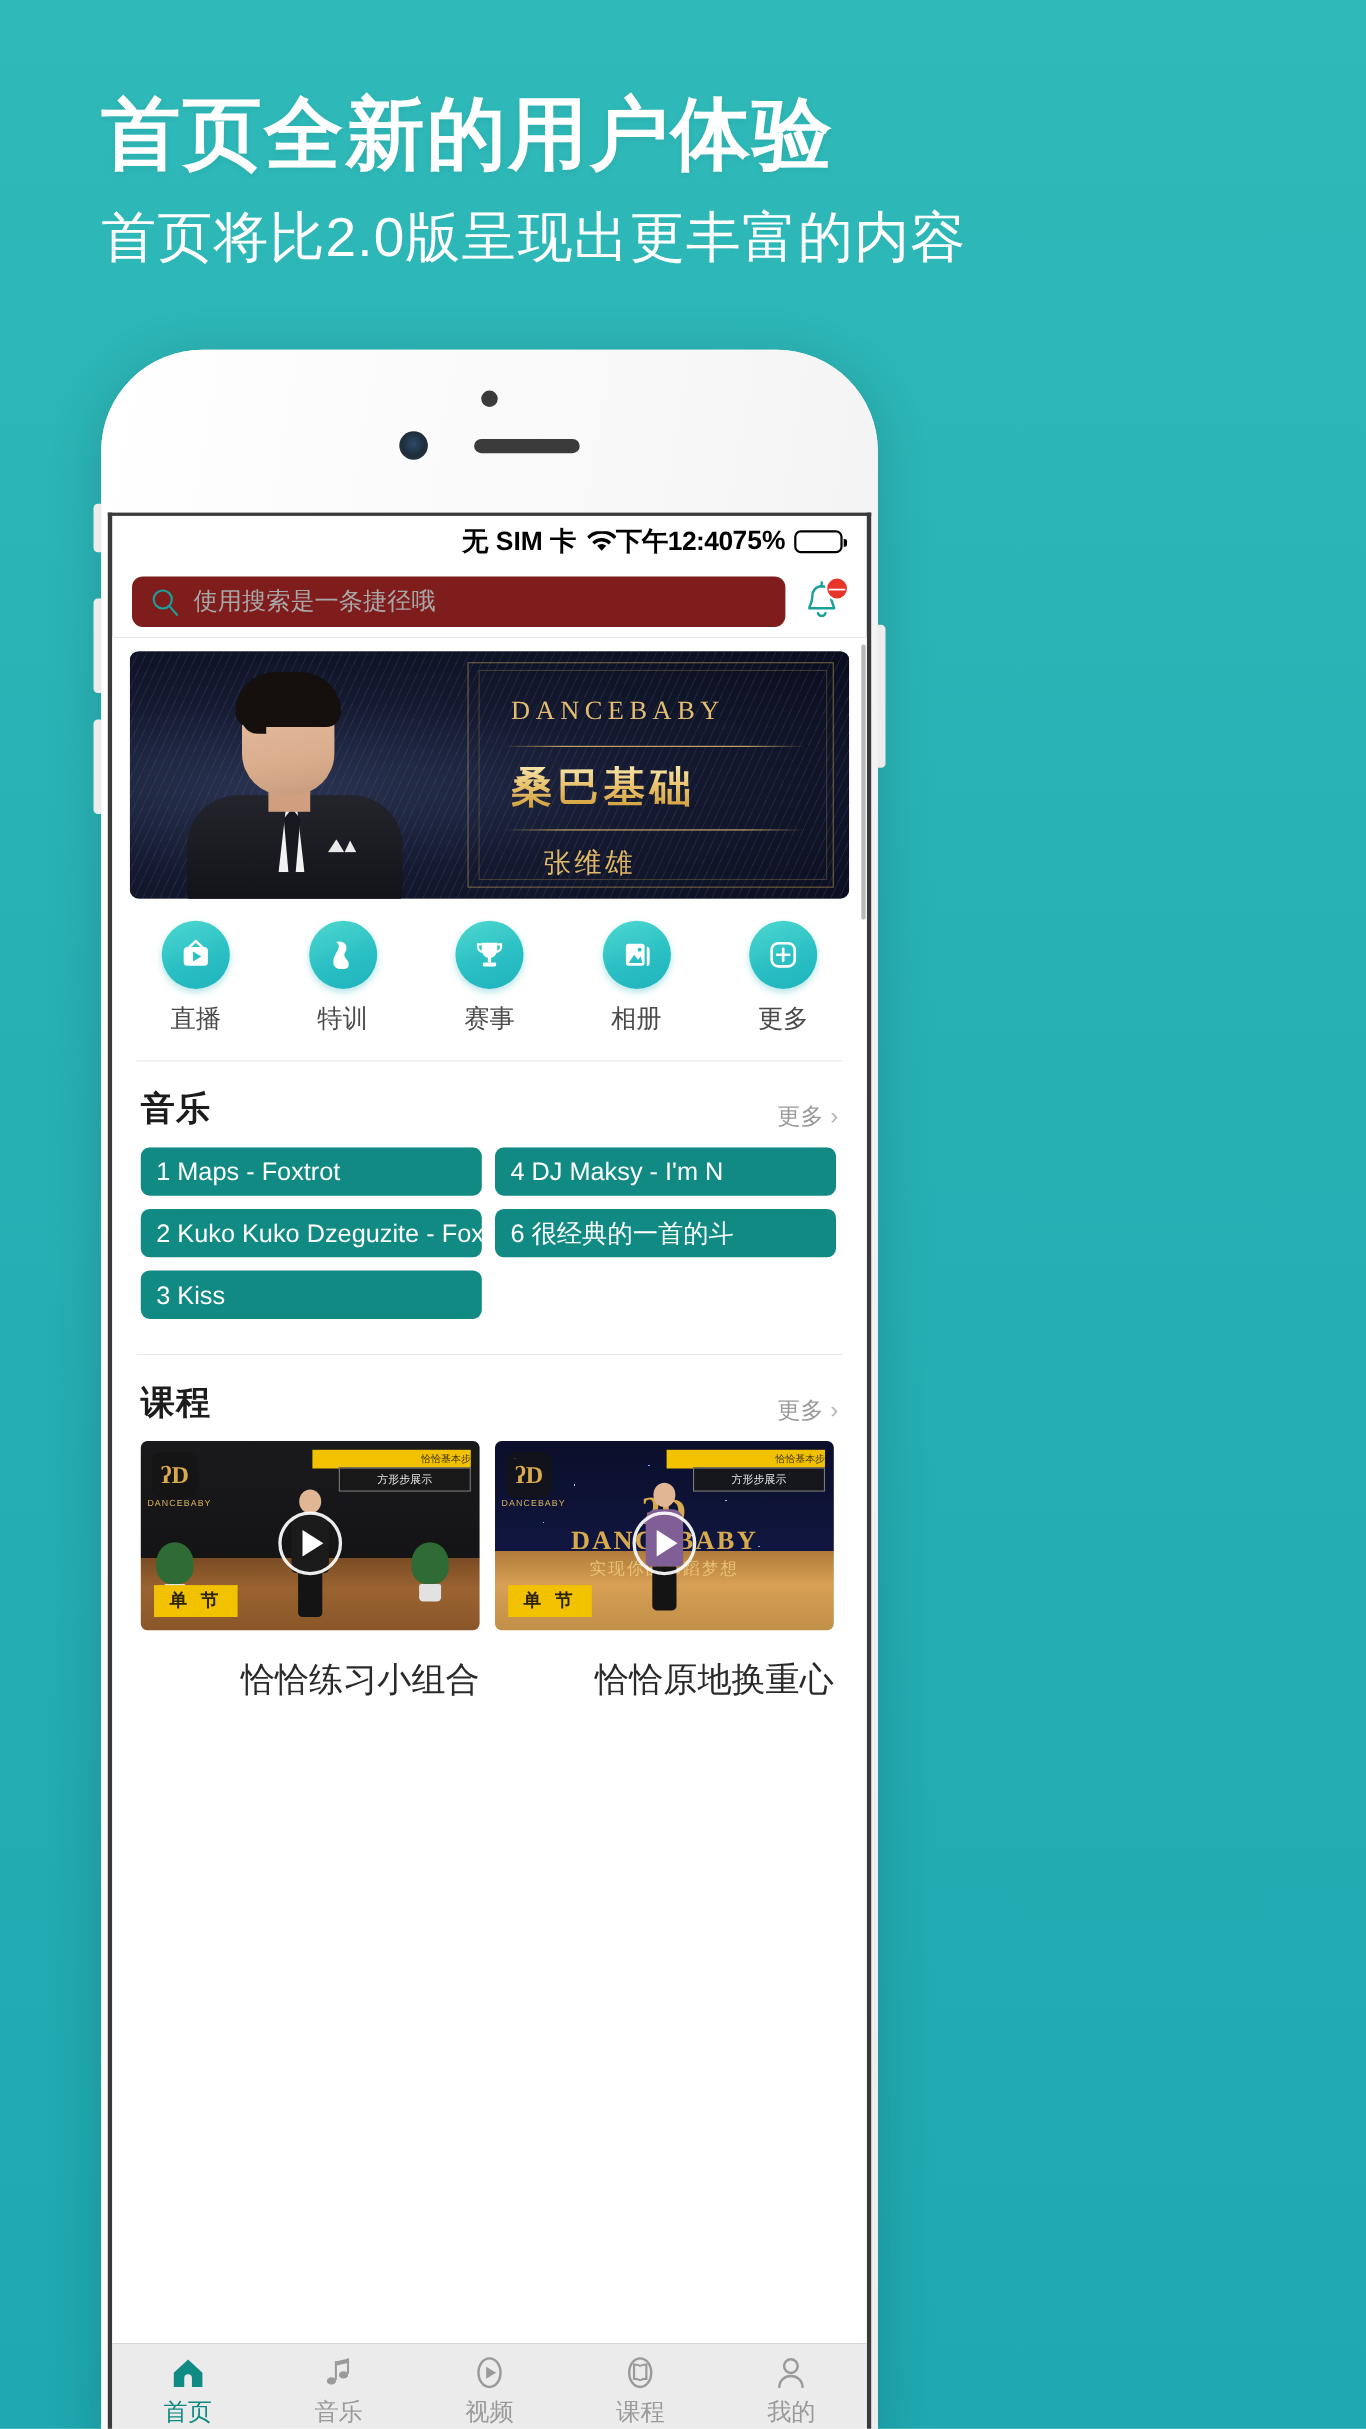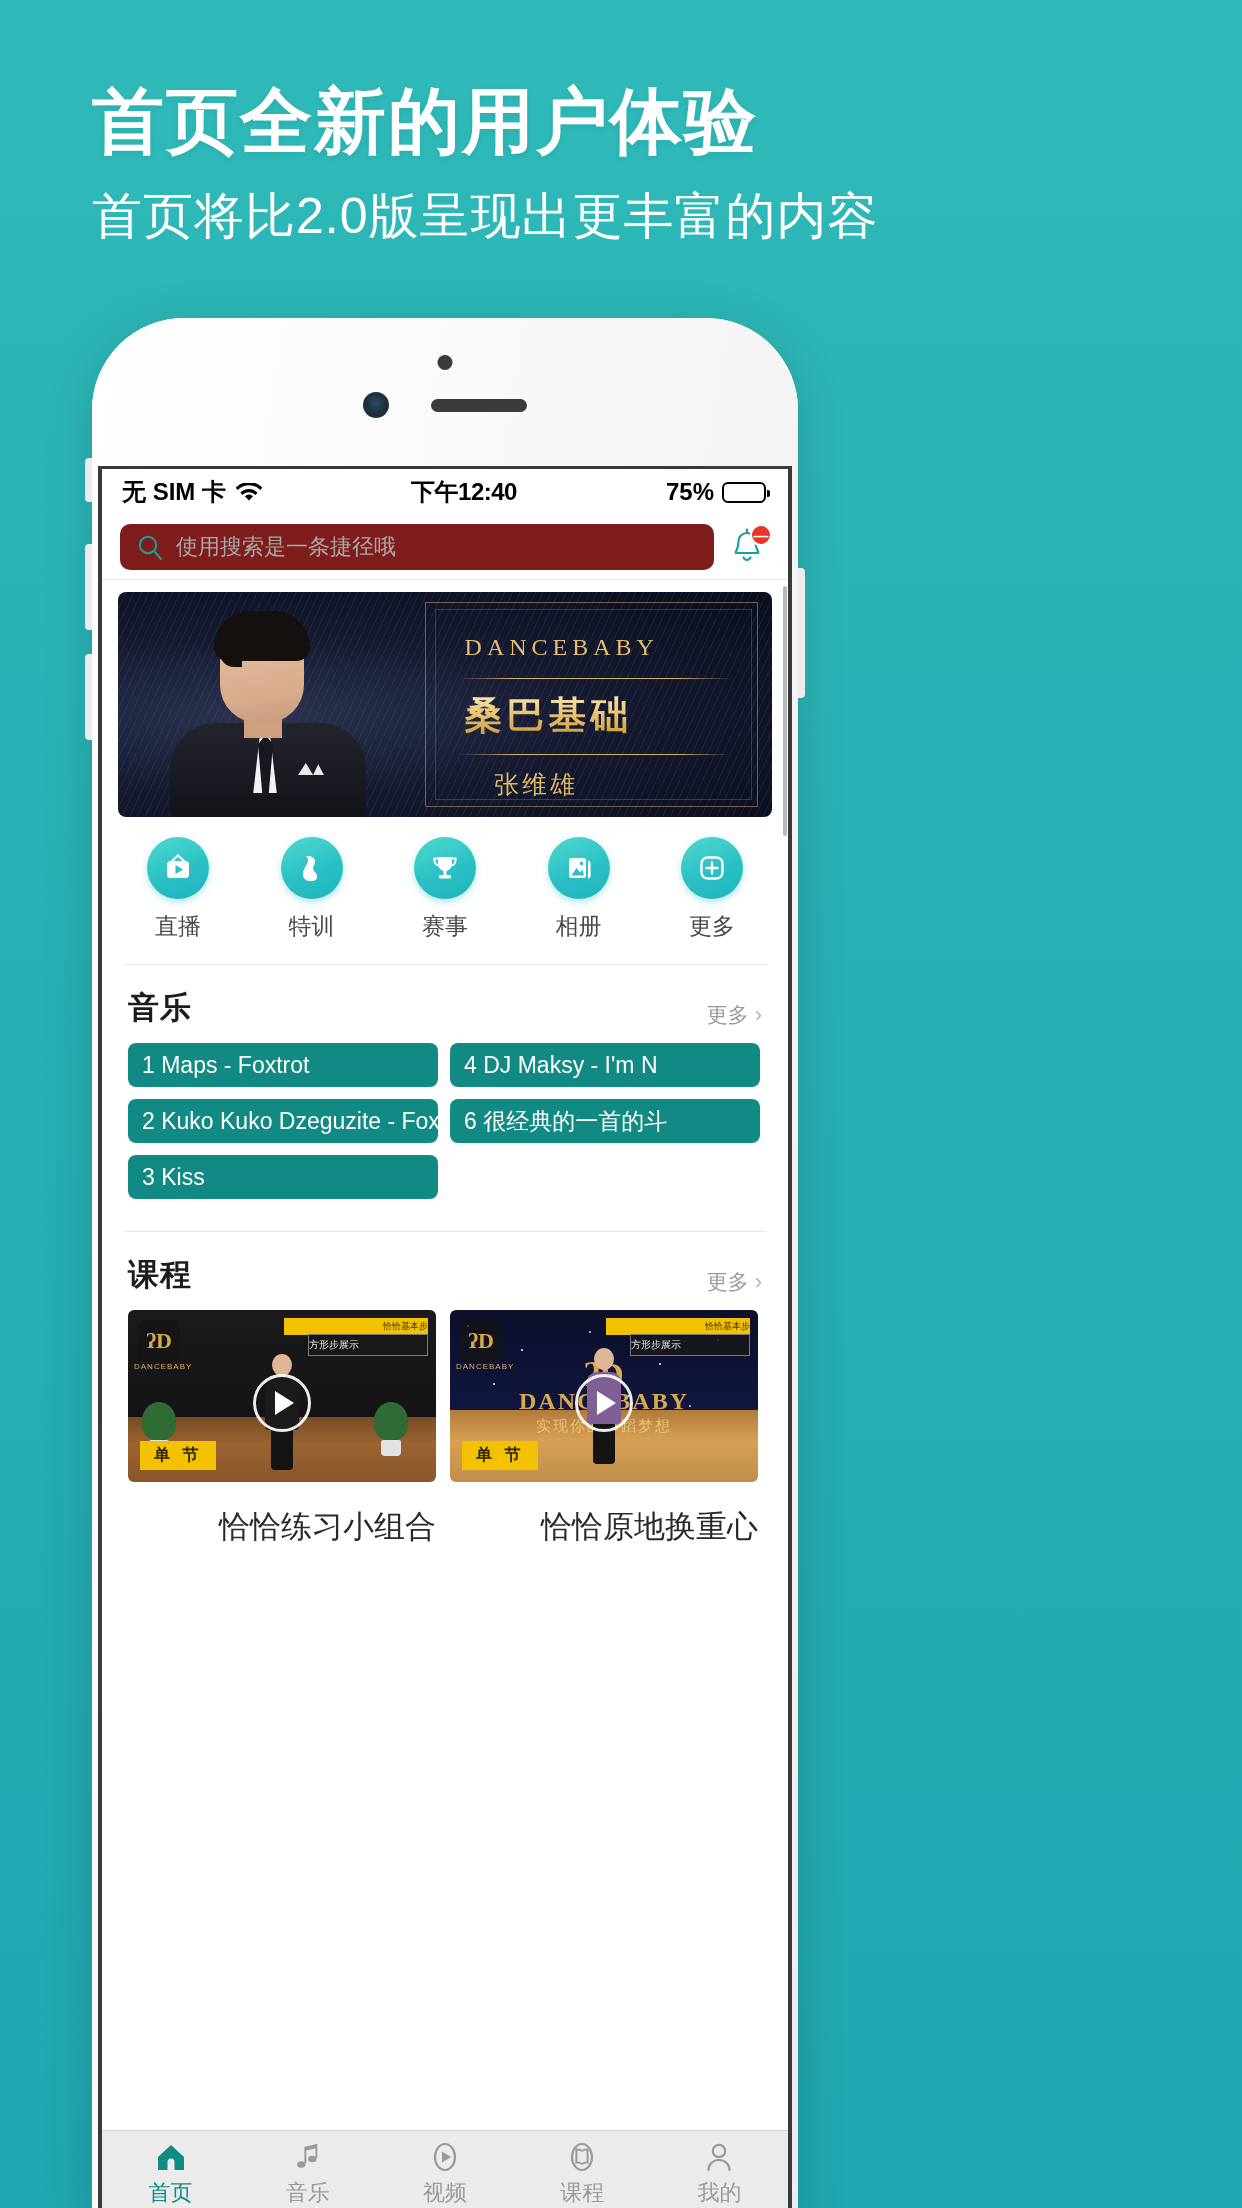--- a/index.html
+++ b/index.html
@@ -83,21 +83,21 @@
     overflow: hidden;
     border-left: 4px solid #3a3a3a;
     border-right: 4px solid #3a3a3a;
     border-top: 3px solid #3a3a3a;
     display: flex; flex-direction: column;
   }
 
   
   .statusbar {
     height: 46px; flex: 0 0 46px;
-    display: flex; align-items: center; justify-content: space-between;
+    display: flex; align-items: center; justify-content: flex-end;
     padding: 0 22px 0 20px;
     font-size: 24px; font-weight: bold; color: #000;
   }
   .sb-left { display: flex; align-items: center; gap: 10px; }
   .sb-center { font-size: 24px; font-weight: bold; letter-spacing: -0.5px; }
   .sb-right { display: flex; align-items: center; gap: 8px; }
   .wifi-ico { display: block; }
   .batt {
     width: 44px; height: 21px; border: 2px solid #000; border-radius: 6px;
     position: relative; padding: 2px;
@@ -297,21 +297,21 @@
   .wm-logo span { font-family: "Liberation Serif", serif; font-size: 22px; color: #d9a94e; font-weight: bold; }
   .wm-text { position: absolute; left: 6px; top: 52px; font-size: 8px; color: #d9b25c; letter-spacing: 1px; }
   .tag-yellow {
     position: absolute; right: 8px; top: 8px; width: 144px;
     background: #f2c200; color: #3a2f00; font-size: 9px; text-align: right;
     padding: 2px 0;
   }
   .tag-black {
     position: absolute; right: 8px; top: 24px; width: 120px;
     background: rgba(25,25,25,0.85); border: 1px solid #7a7a7a;
-    color: #e8e8e8; font-size: 10px; padding: 3px 0;
+    color: #e8e8e8; font-size: 10px; text-align: center; padding: 3px 0;
   }
   .center-brand {
     position: absolute; left: 0; right: 0; top: 46px; text-align: center;
     font-family: "Liberation Serif", serif; color: #d9a94e;
   }
   .cb-1 { font-size: 24px; letter-spacing: 2px; font-weight: bold; }
   .cb-2 { font-size: 15px; color: #e8c477; letter-spacing: 2px; margin-top: 2px; }
   .cb-logo { font-size: 34px; font-weight: bold; margin-bottom: -6px; }
   .play-btn {
     position: absolute; left: 50%; top: 54%; transform: translate(-50%,-50%);

